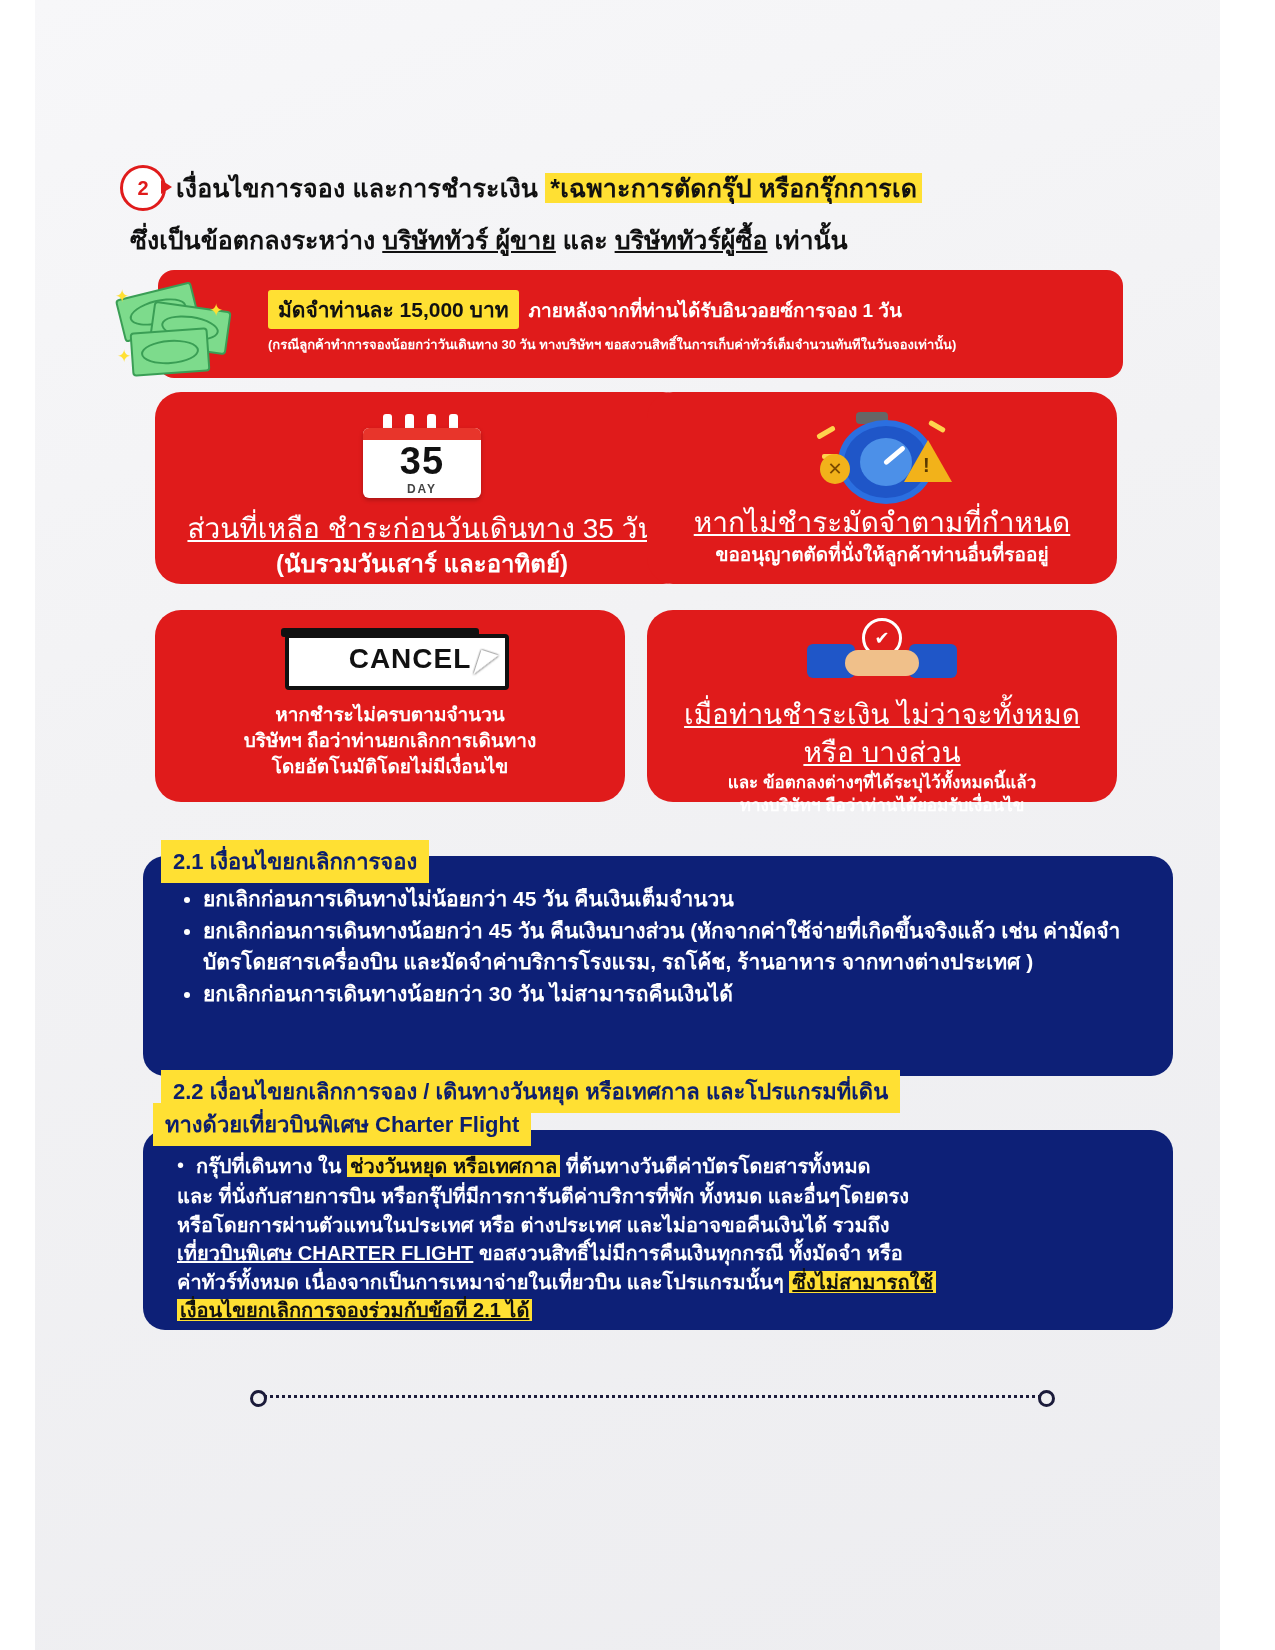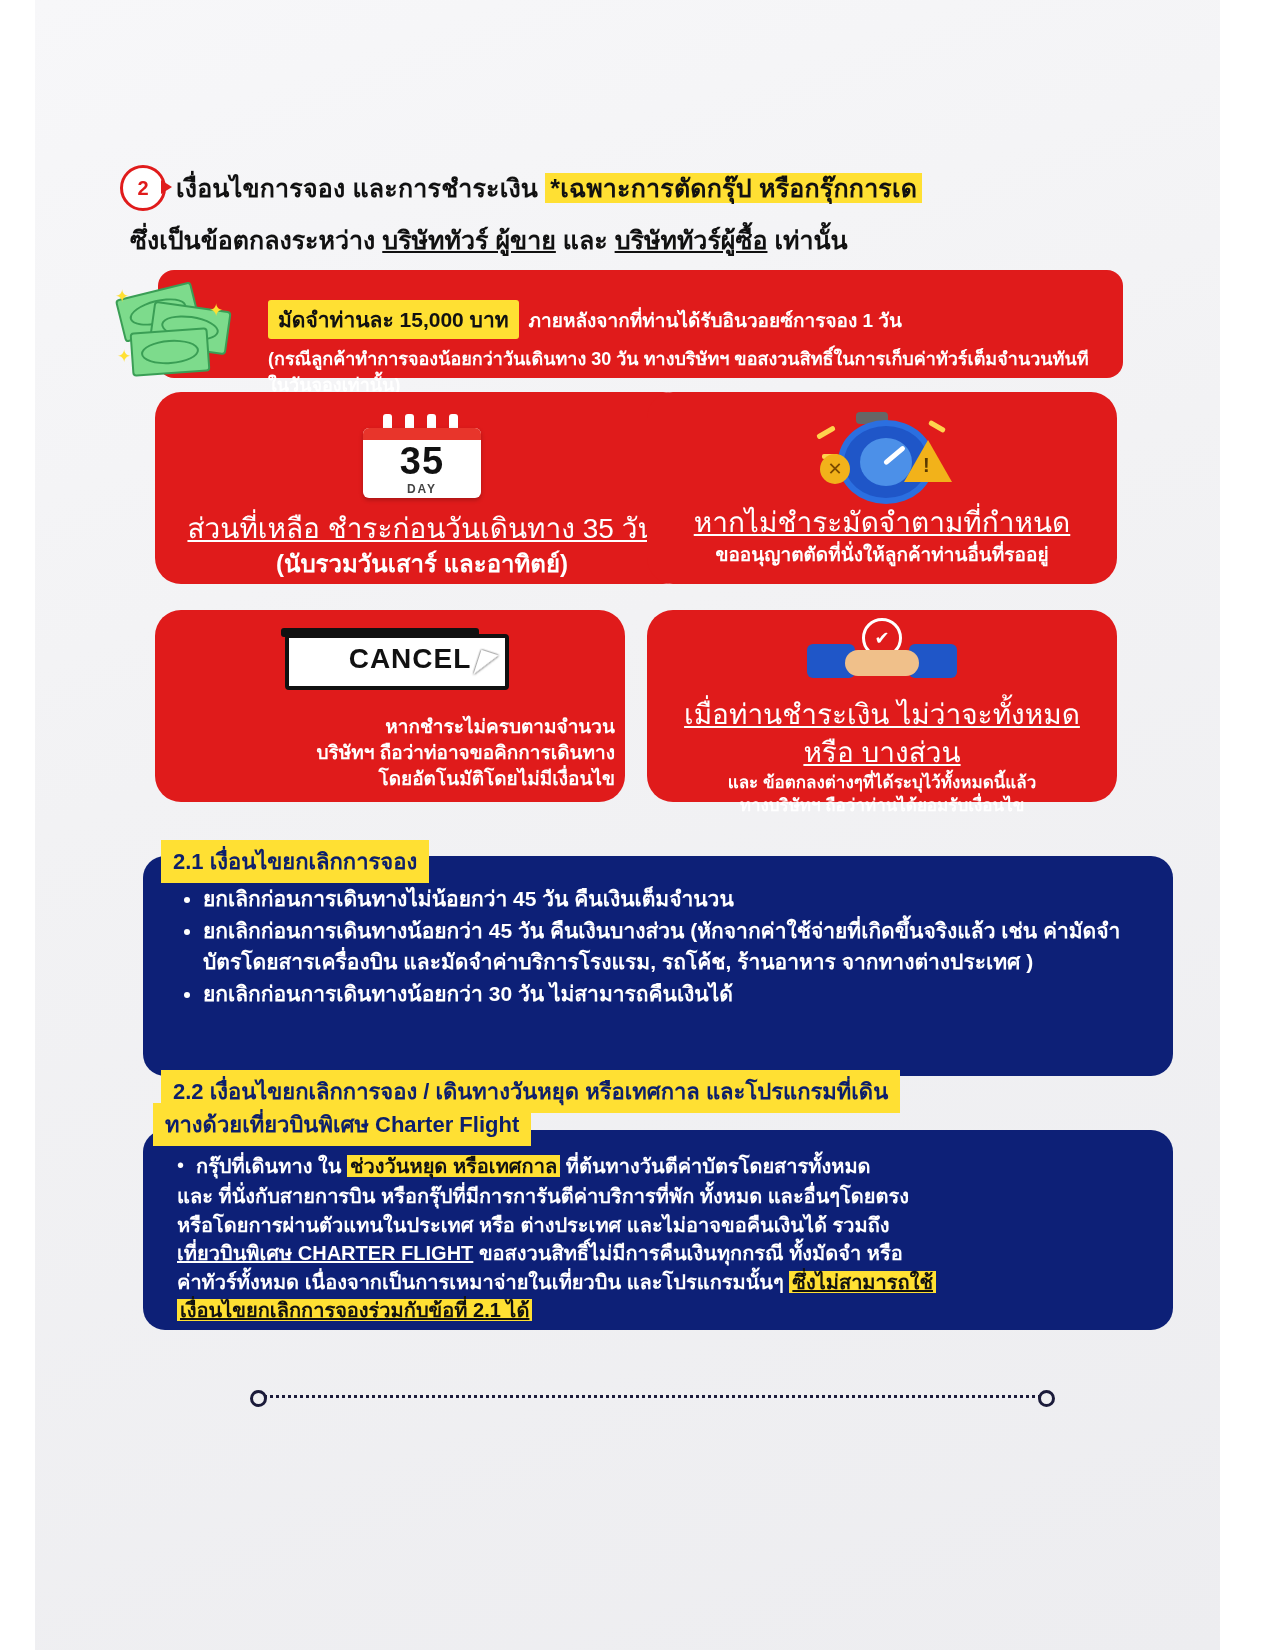--- a/index.html
+++ b/index.html
@@ -35,28 +35,28 @@
   .hl-yellow{background:#ffe033;padding:1px 5px;color:#111;}
   .hdr-line2{margin-top:9px;margin-left:10px;font-size:25px;font-weight:bold;color:#111;}
   .u{text-decoration:underline;}
 
   
   .money-wrap{position:absolute;left:78px;top:270px;width:1010px;height:108px;}
   .money-box{
     position:absolute;left:45px;top:0;width:965px;height:108px;
     background:#e01b1b;border-radius:16px;color:#fff;
   }
-  .money-inner{padding:30px 18px 0 110px;}
+  .money-inner{padding:20px 18px 0 110px;}
   .money-row1{display:flex;align-items:center;gap:10px;}
   .money-chip{
     background:#ffe033;color:#111;font-weight:bold;font-size:21px;
     padding:3px 10px;border-radius:3px;display:inline-block;
   }
   .money-r1text{font-size:19px;font-weight:bold;}
-  .money-row2{margin-top:7px;font-size:18px;font-weight:bold;line-height:1.45;}
+  .money-row2{margin-top:7px;font-size:13px;font-weight:bold;line-height:1.45;}
   .cash{
     position:absolute;left:0;top:14px;width:130px;height:90px;
   }
   .bill{
     position:absolute;width:74px;height:40px;border-radius:4px;
     background:#7ddb8c;border:2px solid #3a9e55;
   }
   .bill:after{
     content:"";position:absolute;left:8px;top:8px;right:8px;bottom:8px;
     border:2px solid #3a9e55;border-radius:50%;
@@ -222,23 +222,23 @@
   </div>
 
   <div class="card c3">
     <div class="cancel">
       <div class="cancel-bar">
             <span>CANCEL</span>
           </div>
       <div class="cancel-cap"></div>
       <div class="cursor"></div>
     </div>
-    <div class="card-txt" style="top:104px;text-align:right;">
+    <div class="card-txt" style="top:92px;">
       <div class="ct-plain">หากชำระไม่ครบตามจำนวน</div>
-      <div class="ct-plain">บริษัทฯ ถือว่าท่อาจขอคิกการเดินทาง</div>
+      <div class="ct-plain">บริษัทฯ ถือว่าท่านยกเลิกการเดินทาง</div>
       <div class="ct-plain">โดยอัตโนมัติโดยไม่มีเงื่อนไข</div>
     </div>
   </div>
 
   <div class="card c4">
     <div class="shake">
       <div class="check">✔</div>
       <div class="sleeve sl-l"></div>
       <div class="sleeve sl-r"></div>
       <div class="hand"></div>

